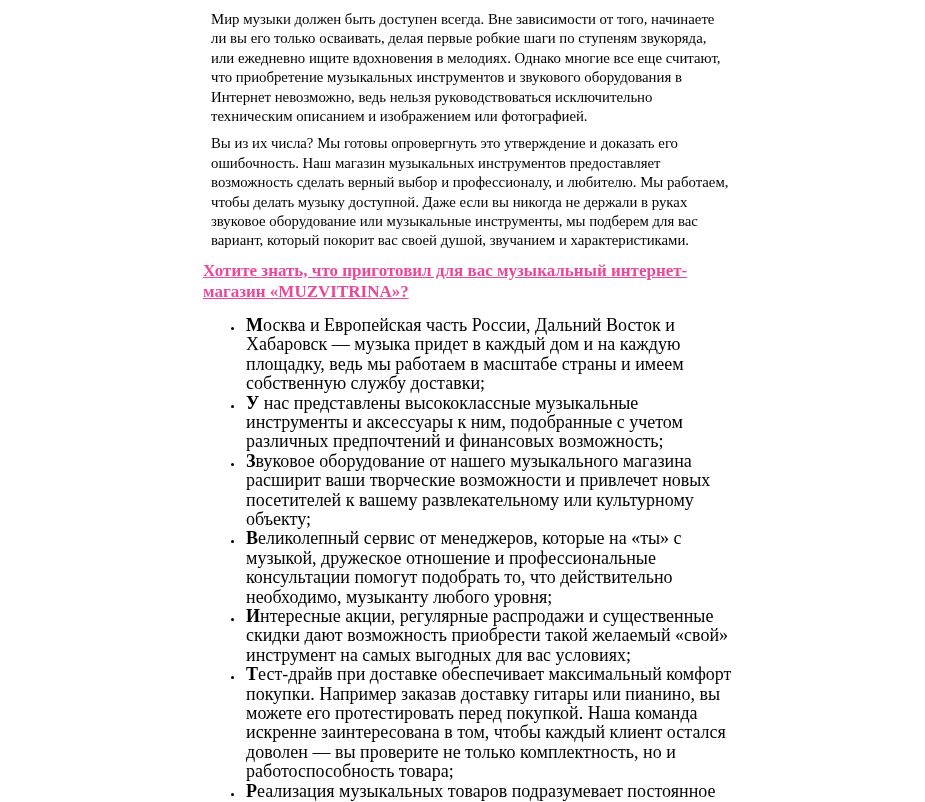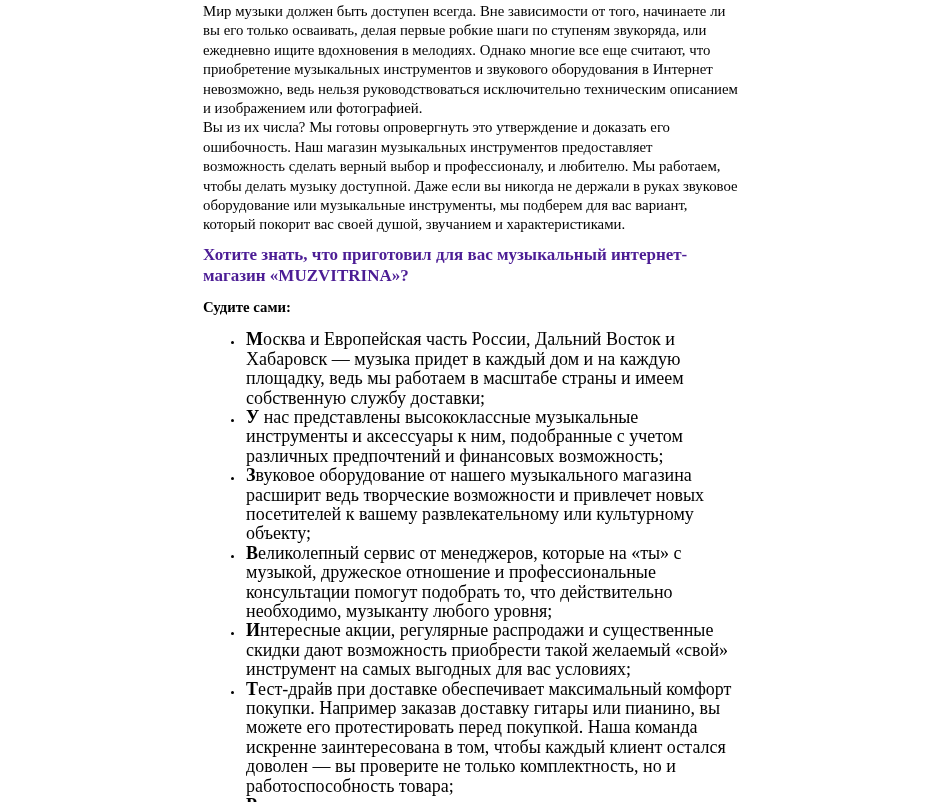--- a/index.html
+++ b/index.html
@@ -11,21 +11,21 @@
     color: #000000;
     font-family: "Liberation Serif", "DejaVu Serif", serif;
   }
   .page {
     position: absolute;
     left: 203px;
     top: 2px;
     width: 535px;
   }
   .page p {
-    margin: 0;
+    margin: 8px;
     font-size: 14.8px;
     line-height: 19.4px;
     text-align: left;
   }
   .heading {
     margin: 9px 0 0 0;
     font-size: 17px;
     line-height: 21.5px;
     font-weight: bold;
     color: #4f81bd; 
@@ -53,28 +53,27 @@
   }
 </style>
 </head>
 <body style="background: rgb(255, 255, 255); color: rgb(0, 0, 0);">
 
 <div class="page">
   <p>Мир музыки должен быть доступен всегда. Вне зависимости от того, начинаете ли вы его только осваивать, делая первые робкие шаги по ступеням звукоряда, или ежедневно ищите вдохновения в мелодиях. Однако многие все еще считают, что приобретение музыкальных инструментов и звукового оборудования в Интернет невозможно, ведь нельзя руководствоваться исключительно техническим описанием и изображением или фотографией.</p>
 
   <p>Вы из их числа? Мы готовы опровергнуть это утверждение и доказать его ошибочность. Наш магазин музыкальных инструментов предоставляет возможность сделать верный выбор и профессионалу, и любителю. Мы работаем, чтобы делать музыку доступной. Даже если вы никогда не держали в руках звуковое оборудование или музыкальные инструменты, мы подберем для вас вариант, который покорит вас своей душой, звучанием и характеристиками.</p>
 
-  <h2 class="heading" style="color: #4c1d95;">Хотите знать, что приготовил для вас музыкальный интернет-магазин «MUZVITRINA»?</h2>
+  <h2 class="heading" style="color: #ec4899; text-decoration: underline;">Хотите знать, что приготовил для вас музыкальный интернет-магазин «MUZVITRINA»?</h2>
 
 
-  <p class="list-intro">Судите сами:</p>
 
   <ul class="benefits">
 
   <li>Москва и Европейская часть России, Дальний Восток и Хабаровск — музыка придет в каждый дом и на каждую площадку, ведь мы работаем в масштабе страны и имеем собственную службу доставки;</li>
       <li>У нас представлены высококлассные музыкальные инструменты и аксессуары к ним, подобранные с учетом различных предпочтений и финансовых возможность;</li>
-      <li>Звуковое оборудование от нашего музыкального магазина расширит ведь творческие возможности и привлечет новых посетителей к вашему развлекательному или культурному объекту;</li>
+      <li>Звуковое оборудование от нашего музыкального магазина расширит ваши творческие возможности и привлечет новых посетителей к вашему развлекательному или культурному объекту;</li>
       <li>Великолепный сервис от менеджеров, которые на «ты» с музыкой, дружеское отношение и профессиональные консультации помогут подобрать то, что действительно необходимо, музыканту любого уровня;</li>
       <li>Интересные акции, регулярные распродажи и существенные скидки дают возможность приобрести такой желаемый «свой» инструмент на самых выгодных для вас условиях;</li>
       <li>Тест-драйв при доставке обеспечивает максимальный комфорт покупки. Например заказав доставку гитары или пианино, вы можете его протестировать перед покупкой. Наша команда искренне заинтересована в том, чтобы каждый клиент остался доволен — вы проверите не только комплектность, но и работоспособность товара;</li>
       <li>Реализация музыкальных товаров подразумевает постоянное увеличение ассортимента, ведь мир музыки изменчив. С нами вы всегда будете в курсе новинок;</li>
     </ul>
 </div>
 
 </body></html>

